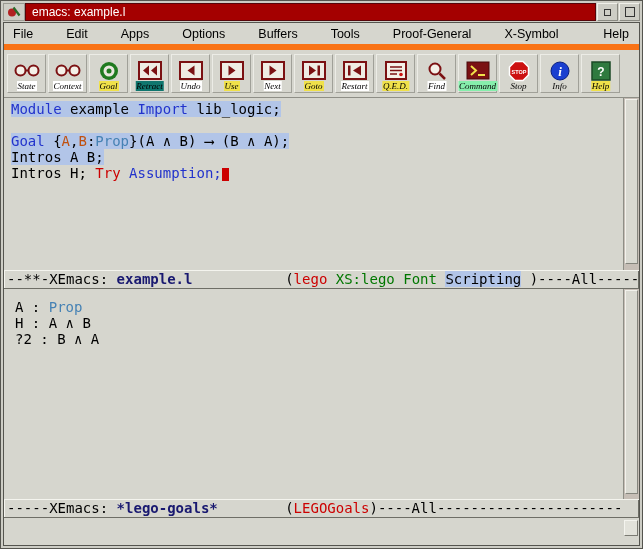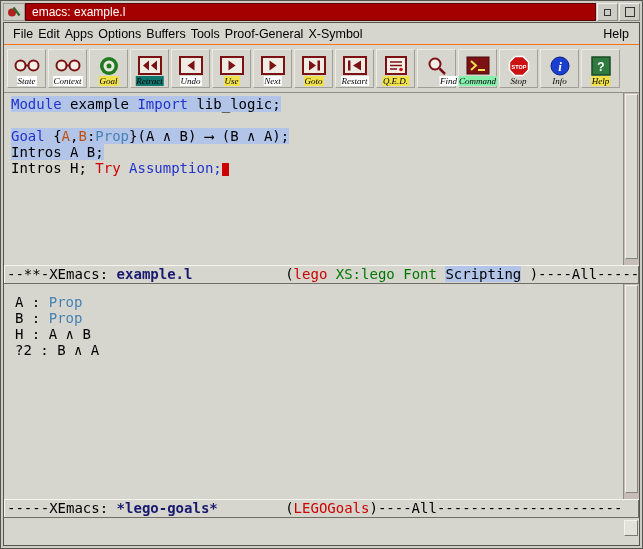--- a/index.html
+++ b/index.html
@@ -10,22 +10,22 @@
   .titlebar{height:18px;flex:none;display:flex;align-items:stretch;margin-bottom:1px;}
   .tb-menu-icon{width:20px;flex:none;display:flex;align-items:center;justify-content:center;background:#cdcdc5;border:1px solid #9a9a92;}
   .title-main{flex:1;background:var(--titlebar-bg,#a40000);color:var(--titlebar-text,#fff);
     font-size:12px;font-weight:normal;display:flex;align-items:center;padding-left:6px;border:1px solid #55050a;}
   .title-btn{width:19px;flex:none;background:#cdcdc5;border:1px solid;border-color:#f0f0ea #8a8a82 #8a8a82 #f0f0ea;
     display:flex;align-items:center;justify-content:center;margin-left:1px;}
   .sq{width:8px;height:8px;border:1px solid #333;background:transparent;}
   .sq.small{width:5px;height:5px;}
   
   .frame{flex:1;border:1px solid #55554f;display:flex;flex-direction:column;background:var(--frame-bg,#d6d6ce);overflow:hidden;}
-  .menubar{height:21px;flex:none;display:flex;align-items:center;gap:5px;padding-left:9px;
-    font-size:12.5px;color:#000;border-bottom:1px solid #f97316;background:var(--frame-bg,#d6d6ce);}
+  .menubar{height:21px;flex:none;display:flex;align-items:center;gap:33px;padding-left:9px;
+    font-size:12.5px;color:#000;border-bottom:6px solid #f97316;background:var(--frame-bg,#d6d6ce);}
   .menu-item{white-space:nowrap;cursor:default;}
   .menu-item.help{margin-left:auto;margin-right:10px;}
   
   .toolbar{height:43px;flex:none;display:flex;align-items:center;gap:2px;padding:2px 3px;
     border-bottom:1px solid #8e8e86;background:var(--frame-bg,#d6d6ce);}
   .tb-btn{width:37px;height:37px;flex:none;position:relative;display:flex;align-items:center;justify-content:center;
     background:var(--frame-bg,#d6d6ce);border:1px solid;border-color:#ecece6 #a0a098 #a0a098 #ecece6;}
   .tb-icon{margin-bottom:6px;}
   .tb-icon svg{display:block;}
   .tb-label{position:absolute;bottom:1px;left:50%;transform:translateX(-50%);
@@ -200,21 +200,21 @@
           </div>
           <div class="tb-label" style="background: rgb(240, 225, 74);">Q.E.D.</div>
         </div>
         <div class="tb-btn">
           <div class="tb-icon">
             <svg width="20" height="20" viewBox="0 0 20 20">
               <circle cx="8" cy="8" r="5.5" fill="#f4f0e8" stroke="var(--icon-maroon)" stroke-width="2"></circle>
               <line x1="12.5" y1="12.5" x2="18" y2="18" stroke="var(--icon-maroon)" stroke-width="2.5"></line>
             </svg>
           </div>
-          <div class="tb-label" style="background: rgb(255, 255, 255); margin-left: 12px;">Find</div>
+          <div class="tb-label" style="background: rgb(255, 255, 255);">Find</div>
         </div>
         <div class="tb-btn">
           <div class="tb-icon">
             <svg width="24" height="19" viewBox="0 0 24 19">
               <rect x="1" y="1" width="22" height="17" fill="var(--icon-maroon)" stroke="#4a0a0c"></rect>
               <path d="M5 5l5 4.5-5 4.5" fill="none" stroke="#f0e14a" stroke-width="2"></path>
               <line x1="12" y1="14" x2="19" y2="14" stroke="#f0e14a" stroke-width="2"></line>
             </svg>
           </div>
           <div class="tb-label" style="background: #86efac;">Command</div>
@@ -259,21 +259,20 @@
       <div class="scrollbar">
         <div class="thumb editor-thumb"></div>
       </div>
     </div>
 
     <div class="modeline" id="modeline1"><span class="c-plain">--**-</span><span class="c-plain">XEmacs: </span><span class="c-bufname">example.l</span><span class="c-plain">           (</span><span class="c-modered">lego</span><span class="c-plain"> </span><span class="c-modegreen">XS:lego</span><span class="c-plain"> </span><span class="c-modegreen">Font</span><span class="c-plain"> </span><span class="c-plain seg-hl">Scripting</span><span class="c-plain"> )----All------</span></div>
 
     <div class="buffer goals">
       <div class="text" id="goals-text">
           <div class="line"><span class="linebox"><span class="c-plain">A : </span><span class="c-type">Prop</span></span></div>
-          <div class="line"><span class="linebox"><span class="c-plain">B : </span><span class="c-type">Prop</span></span></div>
           <div class="line"><span class="linebox"><span class="c-plain">H : A ∧ B</span></span></div>
           <div class="line"><span class="linebox"><span class="c-plain">?2 : B ∧ A</span></span></div>
         </div>
       <div class="scrollbar">
         <div class="thumb goals-thumb"></div>
       </div>
     </div>
 
     <div class="modeline" id="modeline2"><span class="c-plain">-----</span><span class="c-plain">XEmacs: </span><span class="c-bufname">*lego-goals*</span><span class="c-plain">        (</span><span class="c-modered">LEGOGoals</span><span class="c-plain">)----All----------------------</span></div>
 

